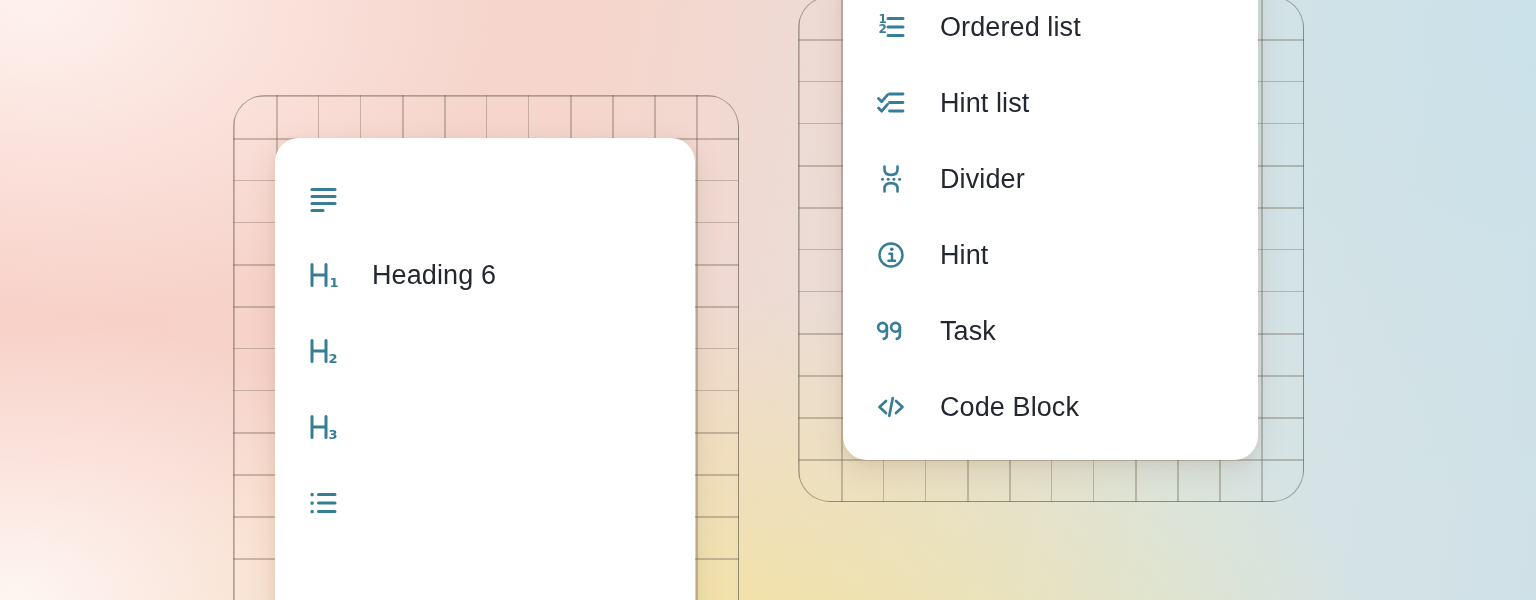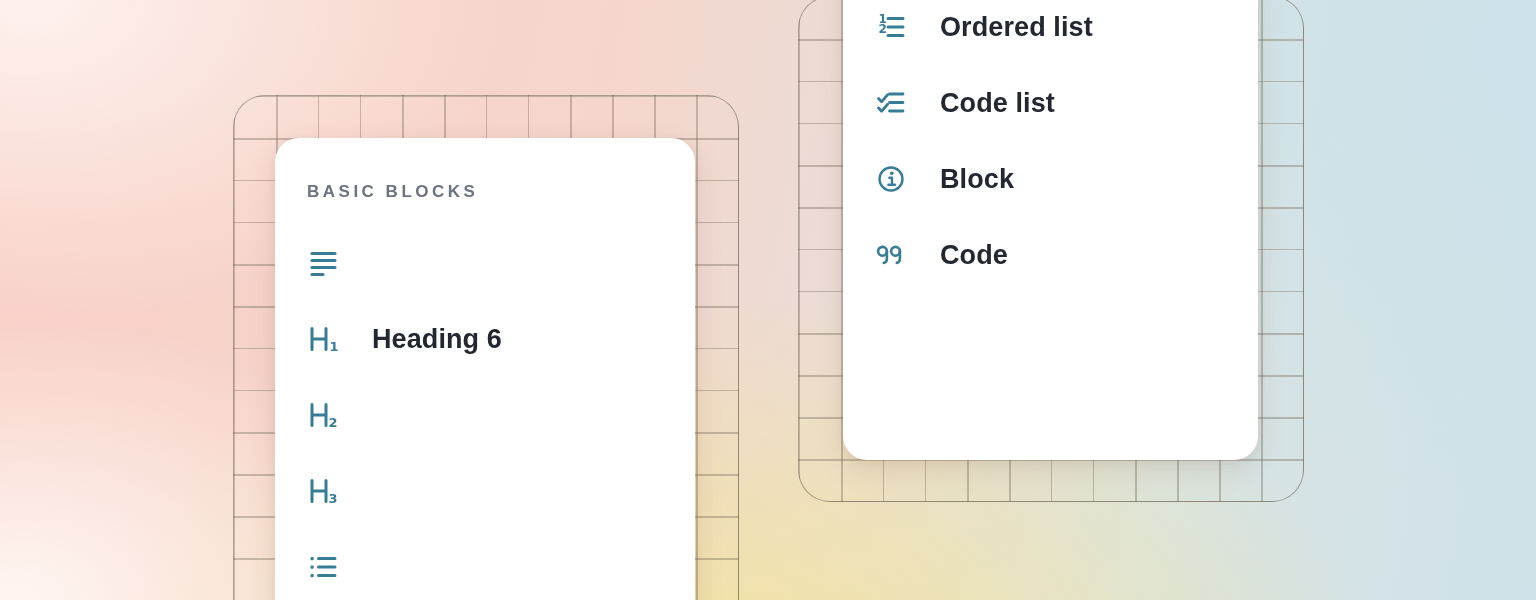--- a/index.html
+++ b/index.html
@@ -61,34 +61,33 @@
   }
   .row .icon{
     width:32px;height:32px;flex:0 0 32px;
     margin-right:33px;
     color:var(--icon-color);
     display:inline-flex;align-items:center;justify-content:center;
   }
   .row .icon svg{width:32px;height:32px;display:block;}
   .row .label{
     font-size:27px;
-    font-weight:bold;
+    font-weight:normal;
     color:var(--label-color);
     letter-spacing:.1px;
     white-space:nowrap;
   }
 </style>
 </head>
 <body>
 
 <div id="grid-left" class="grid-pane"></div>
 <div id="grid-right" class="grid-pane"></div>
 
 <div id="card-left" class="menu-card">
-  <div class="section-title">BASIC BLOCKS</div>
   <div class="menu-list">
       <div class="row">
         <span class="icon">
           <svg viewBox="0 0 32 32" fill="none" stroke="currentColor" stroke-linecap="round" stroke-linejoin="round" stroke-width="3.2">
        <path d="M5 6.5h23M5 13.5h23M5 20.5h23M5 27.5h11"></path>
      </svg>
         </span>
       </div>
       <div class="row">
         <span class="icon">
@@ -141,42 +140,65 @@
         <span class="label">Ordered list</span>
       </div>
       <div class="row">
         <span class="icon">
           <svg viewBox="0 0 32 32" fill="none" stroke="currentColor" stroke-linecap="round" stroke-linejoin="round" stroke-width="2.8">
        <path d="M14.5 7h13.5M14.5 15.5h13.5M14.5 24h13.5"></path>
        <path d="M3.5 11.5l3.2 3.2 6-7"></path>
        <path d="M3.5 21l3.2 3.2 6-7"></path>
      </svg>
         </span>
-        <span class="label">Code list</span>
+        <span class="label">Hint list</span>
+      </div>
+      <div class="row">
+        <span class="icon">
+          <svg viewBox="0 0 32 32" fill="none" stroke="currentColor" stroke-linecap="round" stroke-linejoin="round" stroke-width="2.6">
+       <path d="M9.5 3.5v3c0 3.6 2.6 5.4 6.5 5.4s6.5-1.8 6.5-5.4v-3"></path>
+       <path d="M9.5 28.5v-3c0-3.6 2.6-5.4 6.5-5.4s6.5 1.8 6.5 5.4v3"></path>
+       <circle cx="7.5" cy="16.2" r="1.5" fill="currentColor" stroke="none"></circle>
+       <circle cx="13.2" cy="16.2" r="1.5" fill="currentColor" stroke="none"></circle>
+       <circle cx="18.9" cy="16.2" r="1.5" fill="currentColor" stroke="none"></circle>
+       <circle cx="24.6" cy="16.2" r="1.5" fill="currentColor" stroke="none"></circle>
+     </svg>
+        </span>
+        <span class="label">Divider</span>
       </div>
       <div class="row">
         <span class="icon">
           <svg viewBox="0 0 32 32" fill="none" stroke="currentColor" stroke-linecap="round" stroke-linejoin="round" stroke-width="2.4">
        <circle cx="16" cy="16" r="11.5"></circle>
        <circle cx="16.8" cy="10.3" r="1.8" fill="currentColor" stroke="none"></circle>
        <path d="M14.4 14.8h2.6v7"></path>
        <path d="M13.4 21.8h6.6"></path>
      </svg>
         </span>
-        <span class="label">Block</span>
+        <span class="label">Hint</span>
       </div>
       <div class="row">
         <span class="icon">
           <svg viewBox="0 0 32 32" fill="none" stroke="currentColor" stroke-linecap="round" stroke-linejoin="round" stroke-width="2.6">
        <g transform="translate(2.5,7.5)">
          <circle cx="5" cy="4.8" r="4.4"></circle>
          <path d="M9.4 4.8v7.4c0 2.6-1.4 3.9-3.2 4.2"></path>
        </g>
        <g transform="translate(15.5,7.5)">
          <circle cx="5" cy="4.8" r="4.4"></circle>
          <path d="M9.4 4.8v7.4c0 2.6-1.4 3.9-3.2 4.2"></path>
        </g>
      </svg>
         </span>
-        <span class="label">Code</span>
+        <span class="label">Task</span>
+      </div>
+      <div class="row">
+        <span class="icon">
+          <svg viewBox="0 0 32 32" fill="none" stroke="currentColor" stroke-linecap="round" stroke-linejoin="round" stroke-width="2.7">
+       <path d="M11 10l-6.5 6 6.5 6"></path>
+       <path d="M21 10l6.5 6-6.5 6"></path>
+       <path d="M17.7 7.2l-3.4 17.6"></path>
+     </svg>
+        </span>
+        <span class="label">Code Block</span>
       </div>
     </div>
 </div>
 
 </body></html>

